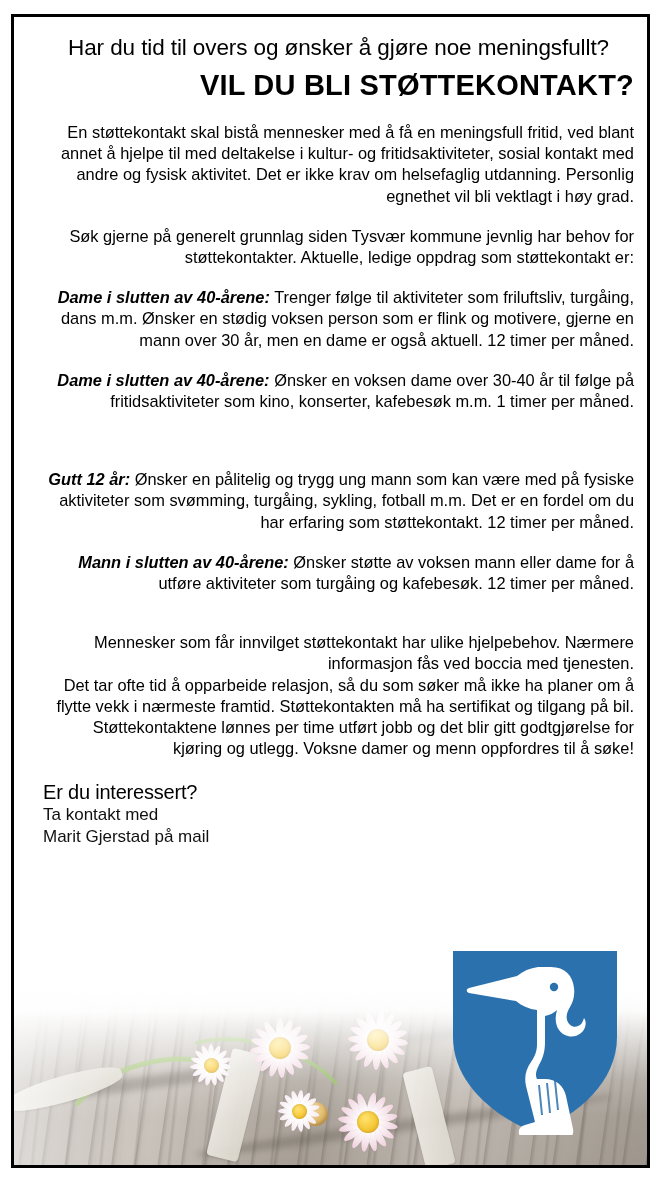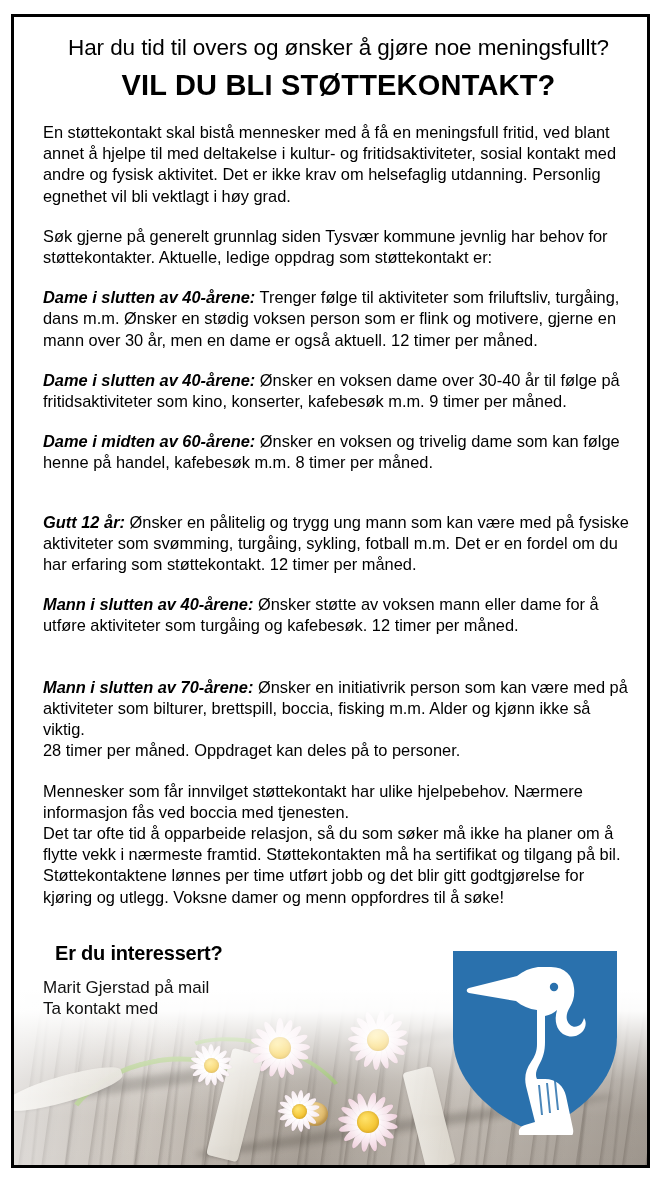--- a/index.html
+++ b/index.html
@@ -173,47 +173,47 @@
 
   .kicker {
     text-align: center;
     font-size: 22.5px;
     color: #000;
     margin: 18px 0 0 0;
     letter-spacing: -0.1px;
     font-weight: 400;
   }
   .headline {
-    text-align: center;
+    text-align: right;
     font-size: 29px;
     font-weight: bold;
     color: #000;
     margin: 8px 0 0 0;
     letter-spacing: 0.2px;
   }
 
   p.body {
     font-size: 16.4px;
     line-height: 21.2px;
     color: #000;
     margin: 0;
-    text-align: left;
+    text-align: right;
   }
   .gap-lg { height: 20px; }
   .gap-md { height: 19px; }
 
   .lead-in {
     font-weight: bold;
     font-style: italic;
   }
 
   h2.sub {
     font-size: 20px;
-    font-weight: bold;
-    margin: 12px;
+    font-weight: normal;
+    margin: 0;
     color: #000;
     letter-spacing: -0.2px;
   }
   .contact-line {
     font-size: 17px;
     line-height: 21.5px;
     color: #111;
   }
   .email {
     display: block;
@@ -402,49 +402,42 @@
     <div class="gap-md"></div>
     <p class="body">Søk gjerne på generelt grunnlag siden Tysvær kommune jevnlig har behov for støttekontakter. Aktuelle, ledige oppdrag som støttekontakt er:</p>
 
     <div class="gap-md"></div>
     <p class="body">
       <span class="lead-in">Dame i slutten av 40-årene:</span><span> Trenger følge til aktiviteter som friluftsliv, turgåing, dans m.m. Ønsker en stødig voksen person som er flink og motivere, gjerne en mann over 30 år, men en dame er også aktuell. 12 timer per måned.</span>
     </p>
 
     <div class="gap-md"></div>
     <p class="body">
-      <span class="lead-in">Dame i slutten av 40-årene:</span><span> Ønsker en voksen dame over 30-40 år til følge på fritidsaktiviteter som kino, konserter, kafebesøk m.m. 9 timer per måned.</span>
+      <span class="lead-in">Dame i slutten av 40-årene:</span><span> Ønsker en voksen dame over 30-40 år til følge på fritidsaktiviteter som kino, konserter, kafebesøk m.m. 1 timer per måned.</span>
     </p>
 
     <div class="gap-md"></div>
-    <p class="body">
-      <span class="lead-in">Dame i midten av 60-årene:</span><span> Ønsker en voksen og trivelig dame som kan følge henne på handel, kafebesøk m.m. 8 timer per måned.</span>
-    </p>
 
     <div class="gap-md"></div>
 
     <div class="gap-md"></div>
     <p class="body">
       <span class="lead-in">Gutt 12 år:</span><span> Ønsker en pålitelig og trygg ung mann som kan være med på fysiske aktiviteter som svømming, turgåing, sykling, fotball m.m. Det er en fordel om du har erfaring som støttekontakt. 12 timer per måned.</span>
     </p>
 
     <div class="gap-md"></div>
     <p class="body">
       <span class="lead-in">Mann i slutten av 40-årene:</span><span> Ønsker støtte av voksen mann eller dame for å utføre aktiviteter som turgåing og kafebesøk. 12 timer per måned.</span>
     </p>
 
     <div class="gap-md"></div>
-    <p class="body" style="white-space: pre-line;">
-      <span class="lead-in">Mann i slutten av 70-årene:</span><span> Ønsker en initiativrik person som kan være med på aktiviteter som bilturer, brettspill, boccia, fisking m.m. Alder og kjønn ikke så viktig.
-28 timer per måned. Oppdraget kan deles på to personer.</span>
-    </p>
 
     <div class="gap-md"></div>
     <p class="body">Mennesker som får innvilget støttekontakt har ulike hjelpebehov. Nærmere informasjon fås ved boccia med tjenesten.</p>
     <p class="body">Det tar ofte tid å opparbeide relasjon, så du som søker må ikke ha planer om å flytte vekk i nærmeste framtid. Støttekontakten må ha sertifikat og tilgang på bil. Støttekontaktene lønnes per time utført jobb og det blir gitt godtgjørelse for kjøring og utlegg. Voksne damer og menn oppfordres til å søke!</p>
 
     <div style="height:22px"></div>
     <h2 class="sub">Er du interessert?</h2>
+    <div class="contact-line">Ta kontakt med</div>
     <div class="contact-line">Marit Gjerstad på mail</div>
-    <div class="contact-line">Ta kontakt med</div>
 
   </div>
 </div>
 
 </body></html>

